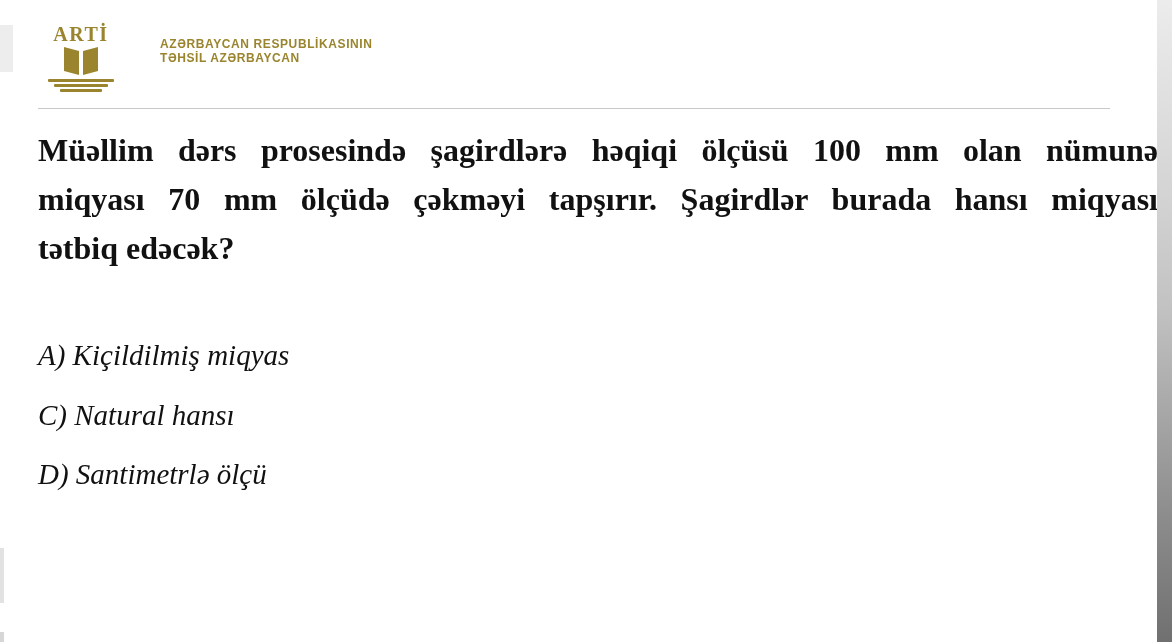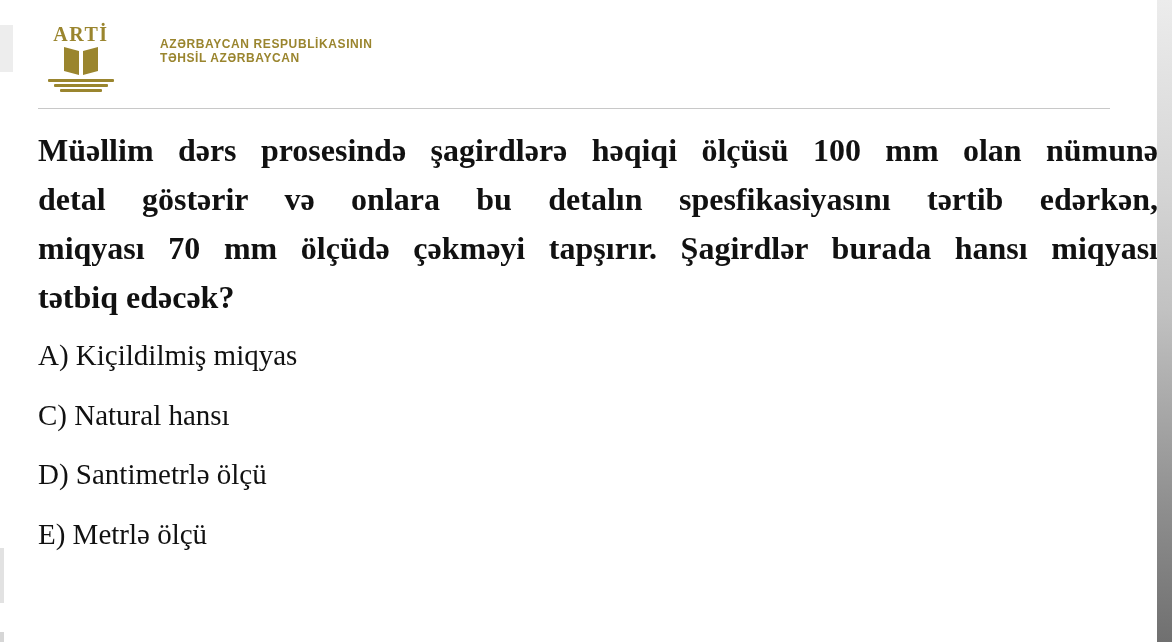--- a/index.html
+++ b/index.html
@@ -49,21 +49,21 @@
     height:49px;line-height:49px;white-space:nowrap;
     text-align:justify;text-align-last:justify;text-justify:inter-word;
   }
   .qline.last{text-align:right;text-align-last:left;}
 
   
   .options{
     position:absolute;left:38px;top:326px;width:1120px;
     font-weight:400;font-size:29px;color:#111111;
   }
-  .option{height:59.5px;line-height:59.5px;white-space:nowrap;}
+  .option{height:59.5px;line-height:59.5px;white-space:nowrap;font-style:italic;}
 
   
   .right-edge{
     position:absolute;top:0;right:0;width:15px;height:642px;
     background:linear-gradient(to bottom,#ececec 0%,#d4d4d4 30%,#c2c2c2 48%,#8d8d8d 80%,#707070 100%);
   }
   .artifact-topleft{
     position:absolute;left:0;top:25px;width:13px;height:47px;background:#ededed;
   }
   .artifact-left-mid{
@@ -91,28 +91,26 @@
 
 <div class="org-name">
   <div>AZƏRBAYCAN RESPUBLİKASININ</div>
   <div>TƏHSİL AZƏRBAYCAN</div>
 </div>
 
 <div class="divider"></div>
 
 <div class="question">
   <div class="qline">Müəllim dərs prosesində şagirdlərə həqiqi ölçüsü 100 mm olan nümunə</div>
-  <div class="qline">detal göstərir və onlara bu detalın spesfikasiyasını tərtib edərkən,</div>
   <div class="qline">miqyası 70 mm ölçüdə çəkməyi tapşırır. Şagirdlər burada hansı miqyası</div>
   <div class="qline last">tətbiq edəcək?</div>
 </div>
 
 <div class="options">
   <div class="option">A) Kiçildilmiş miqyas</div>
   <div class="option">C) Natural hansı</div>
   <div class="option">D) Santimetrlə ölçü</div>
-  <div class="option">E) Metrlə ölçü</div>
 </div>
 
 <div class="right-edge"></div>
 <div class="artifact-topleft"></div>
 <div class="artifact-left-mid"></div>
 <div class="artifact-left-bottom"></div>
 
 </body></html>

